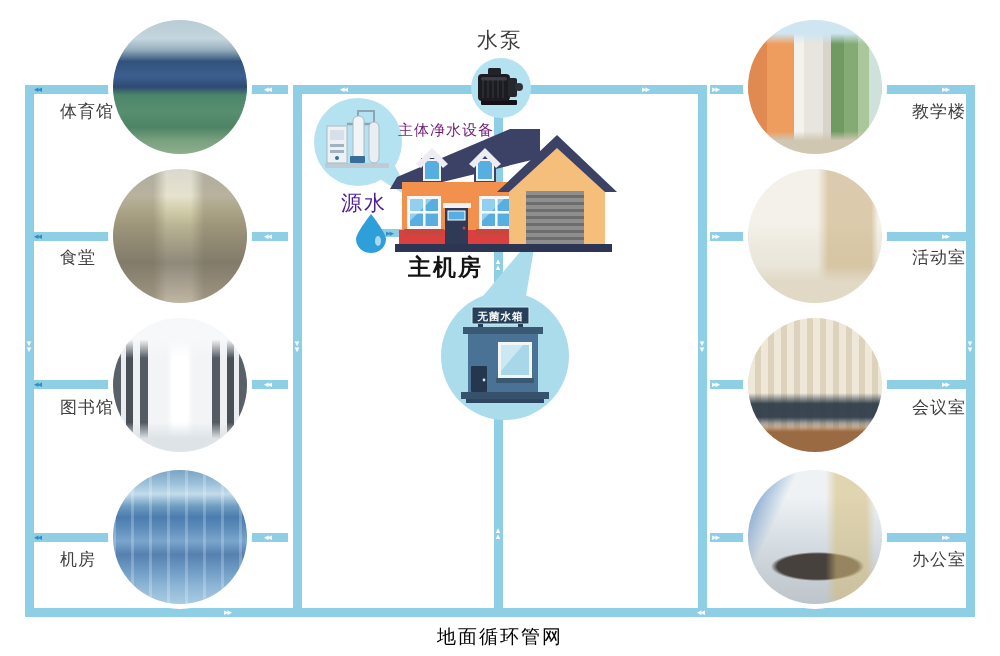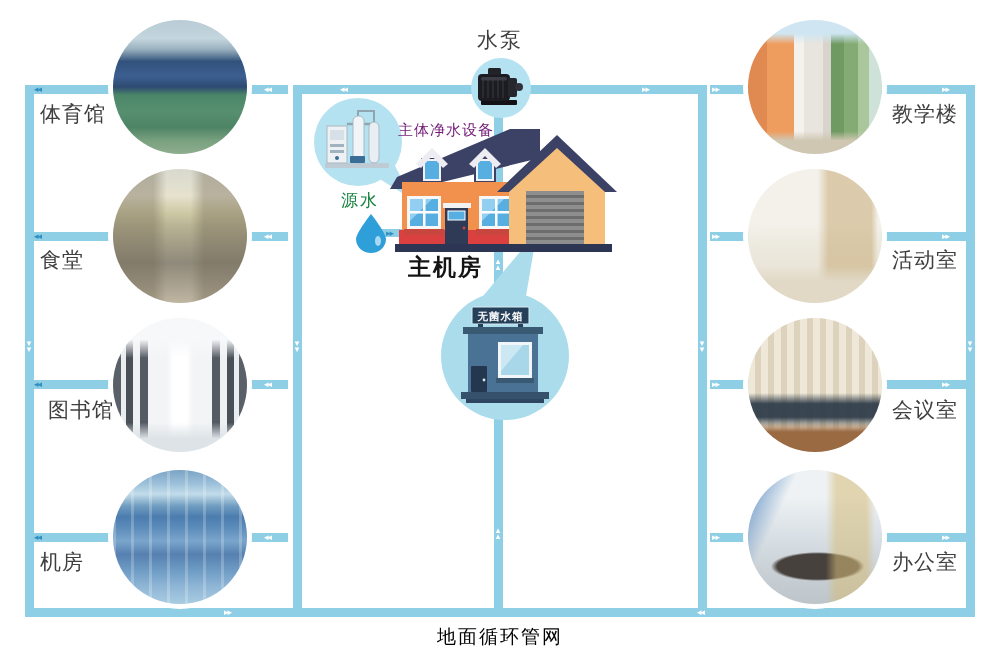--- a/index.html
+++ b/index.html
@@ -12,29 +12,29 @@
   .chev{position:absolute;z-index:2;font-size:9px;letter-spacing:-1px;line-height:10px;height:10px;
         color:#fff;pointer-events:none;font-family:"DejaVu Sans",sans-serif;}
   .chev.dark{color:#2F8FC0;}
   .ch-l::before{content:"◂◂";}
   .ch-r::before{content:"▸▸";}
   .ch-d,.ch-u{letter-spacing:0;line-height:6px;width:14px;text-align:center;white-space:pre;height:auto;}
   .ch-d::before{content:"▾\a▾";}
   .ch-u::before{content:"▴\a▴";}
   .photo{position:absolute;width:134px;height:134px;border-radius:50%;z-index:3;
          box-shadow:0 0 0 5px #fff;overflow:hidden;}
-  .lbl{position:absolute;z-index:4;font-size:21px;color:#3F3F3F;letter-spacing:1px;white-space:nowrap;}
+  .lbl{position:absolute;z-index:4;font-size:17px;color:#3F3F3F;letter-spacing:1px;white-space:nowrap;margin-left:20px;}
   .bubble{position:absolute;border-radius:50%;background:#B5E2F0;z-index:2;}
   .tail{position:absolute;z-index:2;background:#B5E2F0;}
   .svgbox{position:absolute;z-index:3;}
   .footer{position:absolute;left:0;right:0;text-align:center;top:624px;font-size:19px;
           color:#000000;letter-spacing:2px;z-index:4;}
   .t-pump{position:absolute;left:455px;top:26px;width:90px;text-align:center;font-size:21px;color:#3F3F3F;letter-spacing:2px;z-index:4;}
   .t-purifier{position:absolute;left:398px;top:121px;font-size:15px;color:#701a75;letter-spacing:1px;z-index:4;}
-  .t-source{position:absolute;left:341px;top:189px;font-size:17px;color:#15803d;letter-spacing:2px;z-index:4;}
+  .t-source{position:absolute;left:341px;top:189px;font-size:21px;color:#4c1d95;letter-spacing:2px;z-index:4;}
   .t-mainroom{position:absolute;left:408px;top:252px;font-size:23px;color:#141414;font-weight:bold;letter-spacing:2px;z-index:4;}
   
   .ph-gym{background:
     linear-gradient(180deg,rgba(255,255,255,.28),rgba(255,255,255,0) 30%),
     linear-gradient(180deg,#9fb9c6 0%,#b9cfd8 14%,#8fa9b8 22%,#32527c 31%,#3c5f90 42%,#2e4a72 50%,#4b8668 56%,#568f70 68%,#4d8465 80%,#79a17f 90%,#8fae8e 100%);}
   .ph-canteen{background:
     linear-gradient(90deg,rgba(110,100,80,.38) 0 30%,rgba(0,0,0,0) 40% 58%,rgba(110,100,80,.38) 68% 100%),
     linear-gradient(180deg,#d8d9ce 0%,#e6e2ce 20%,#cfcaa6 32%,#b9b494 42%,#a59f88 55%,#8e897a 70%,#a79f8e 85%,#bfb6a2 100%);}
   .ph-library{background:
     linear-gradient(180deg,#f6f8f9 0 16%,rgba(246,248,249,0) 30%),
@@ -121,21 +121,21 @@
   <span class="chev ch-u" style="left:491px;top:527px"></span>
   <span class="chev dark ch-r" style="left:386px;top:228px"></span>
 
   <div class="photo ph-gym" style="left:113px;top:20px"></div>
   <div class="photo ph-canteen" style="left:113px;top:169px"></div>
   <div class="photo ph-library" style="left:113px;top:318px"></div>
   <div class="photo ph-computer" style="left:113px;top:470px"></div>
 
   <span class="lbl" style="left:40px;top:100px">体育馆</span>
   <span class="lbl" style="left:40px;top:246px">食堂</span>
-  <span class="lbl" style="left:48px;top:396px">图书馆</span>
+  <span class="lbl" style="left:40px;top:396px">图书馆</span>
   <span class="lbl" style="left:40px;top:548px">机房</span>
 
   <div class="photo ph-teaching" style="left:748px;top:20px"></div>
   <div class="photo ph-activity" style="left:748px;top:169px"></div>
   <div class="photo ph-meeting" style="left:748px;top:318px"></div>
   <div class="photo ph-office" style="left:748px;top:470px"></div>
 
   <span class="lbl" style="left:892px;top:100px">教学楼</span>
   <span class="lbl" style="left:892px;top:246px">活动室</span>
   <span class="lbl" style="left:892px;top:396px">会议室</span>

